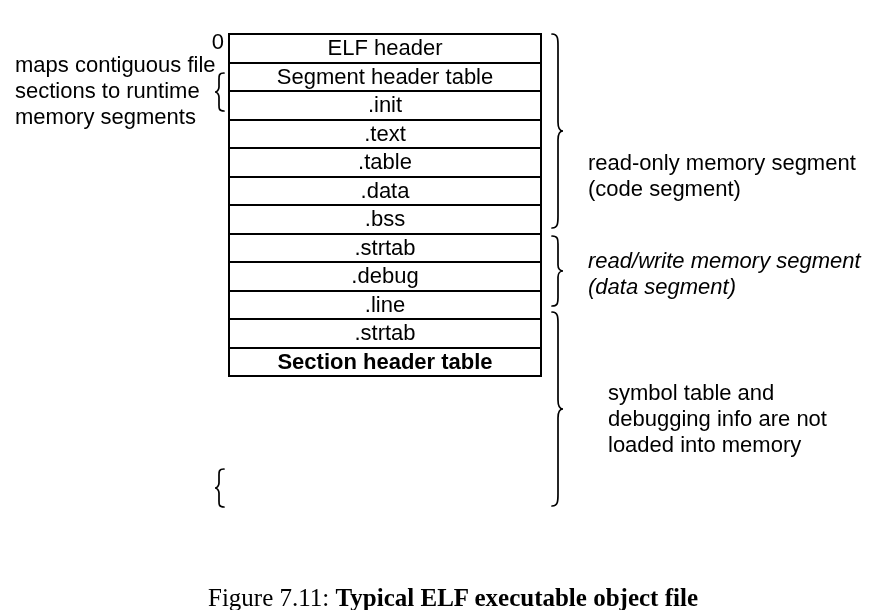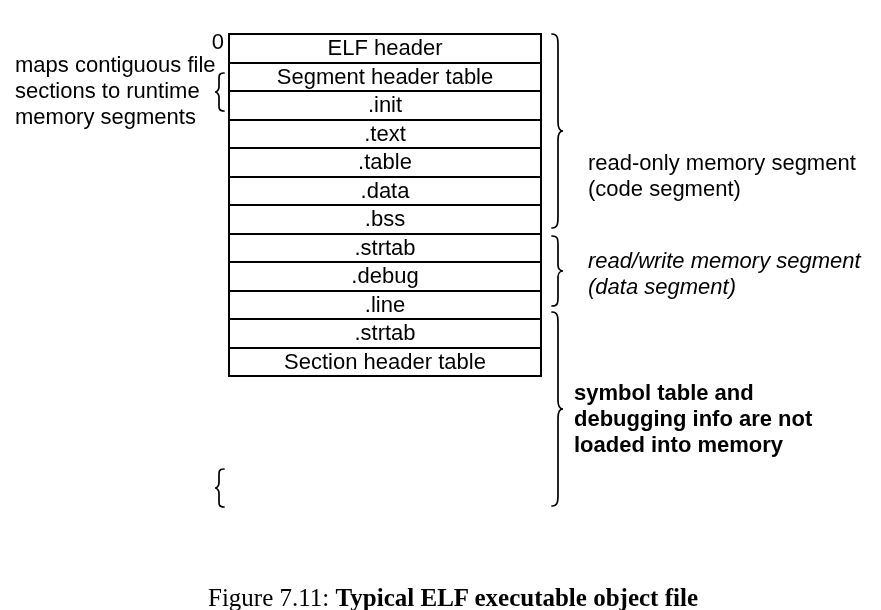--- a/index.html
+++ b/index.html
@@ -26,41 +26,41 @@
     background: #fff;
   }
   .elf-row {
     flex: 1;
     display: flex; align-items: center; justify-content: center;
     border-bottom: 2px solid #000;
     font-size: 22px;
     line-height: 1;
     white-space: nowrap;
   }
-  .elf-row:last-child { border-bottom: none; }
+  .elf-row:last-child { border-bottom: none; font-weight: bold; }
 
   
   .zero-label {
     position: absolute;
     left: 160px; top: 29px; width: 64px;
     text-align: right;
     font-size: 22px; line-height: 26px;
   }
 
   
   .note {
     position: absolute;
     font-size: 22px; line-height: 26px;
     white-space: pre-line;
   }
   .note-left-top    { left: 15px;  top: 52px;  }
   .note-left-bottom { left: 100px; top: 449px; }
   .note-right-code  { left: 588px; top: 118px; margin-top: 32px; }
   .note-right-data  { left: 588px; top: 248px; font-style: italic; }
-  .note-right-sym   { left: 574px; top: 380px; font-weight: bold; }
+  .note-right-sym   { left: 608px; top: 380px; }
 
   
   .brace { position: absolute; }
   .brace path { fill: none; stroke: #000; stroke-width: 1.7; stroke-linecap: round; }
 
   
   .caption {
     position: absolute;
     left: 0; top: 553px; width: 881px;
     text-align: center;

